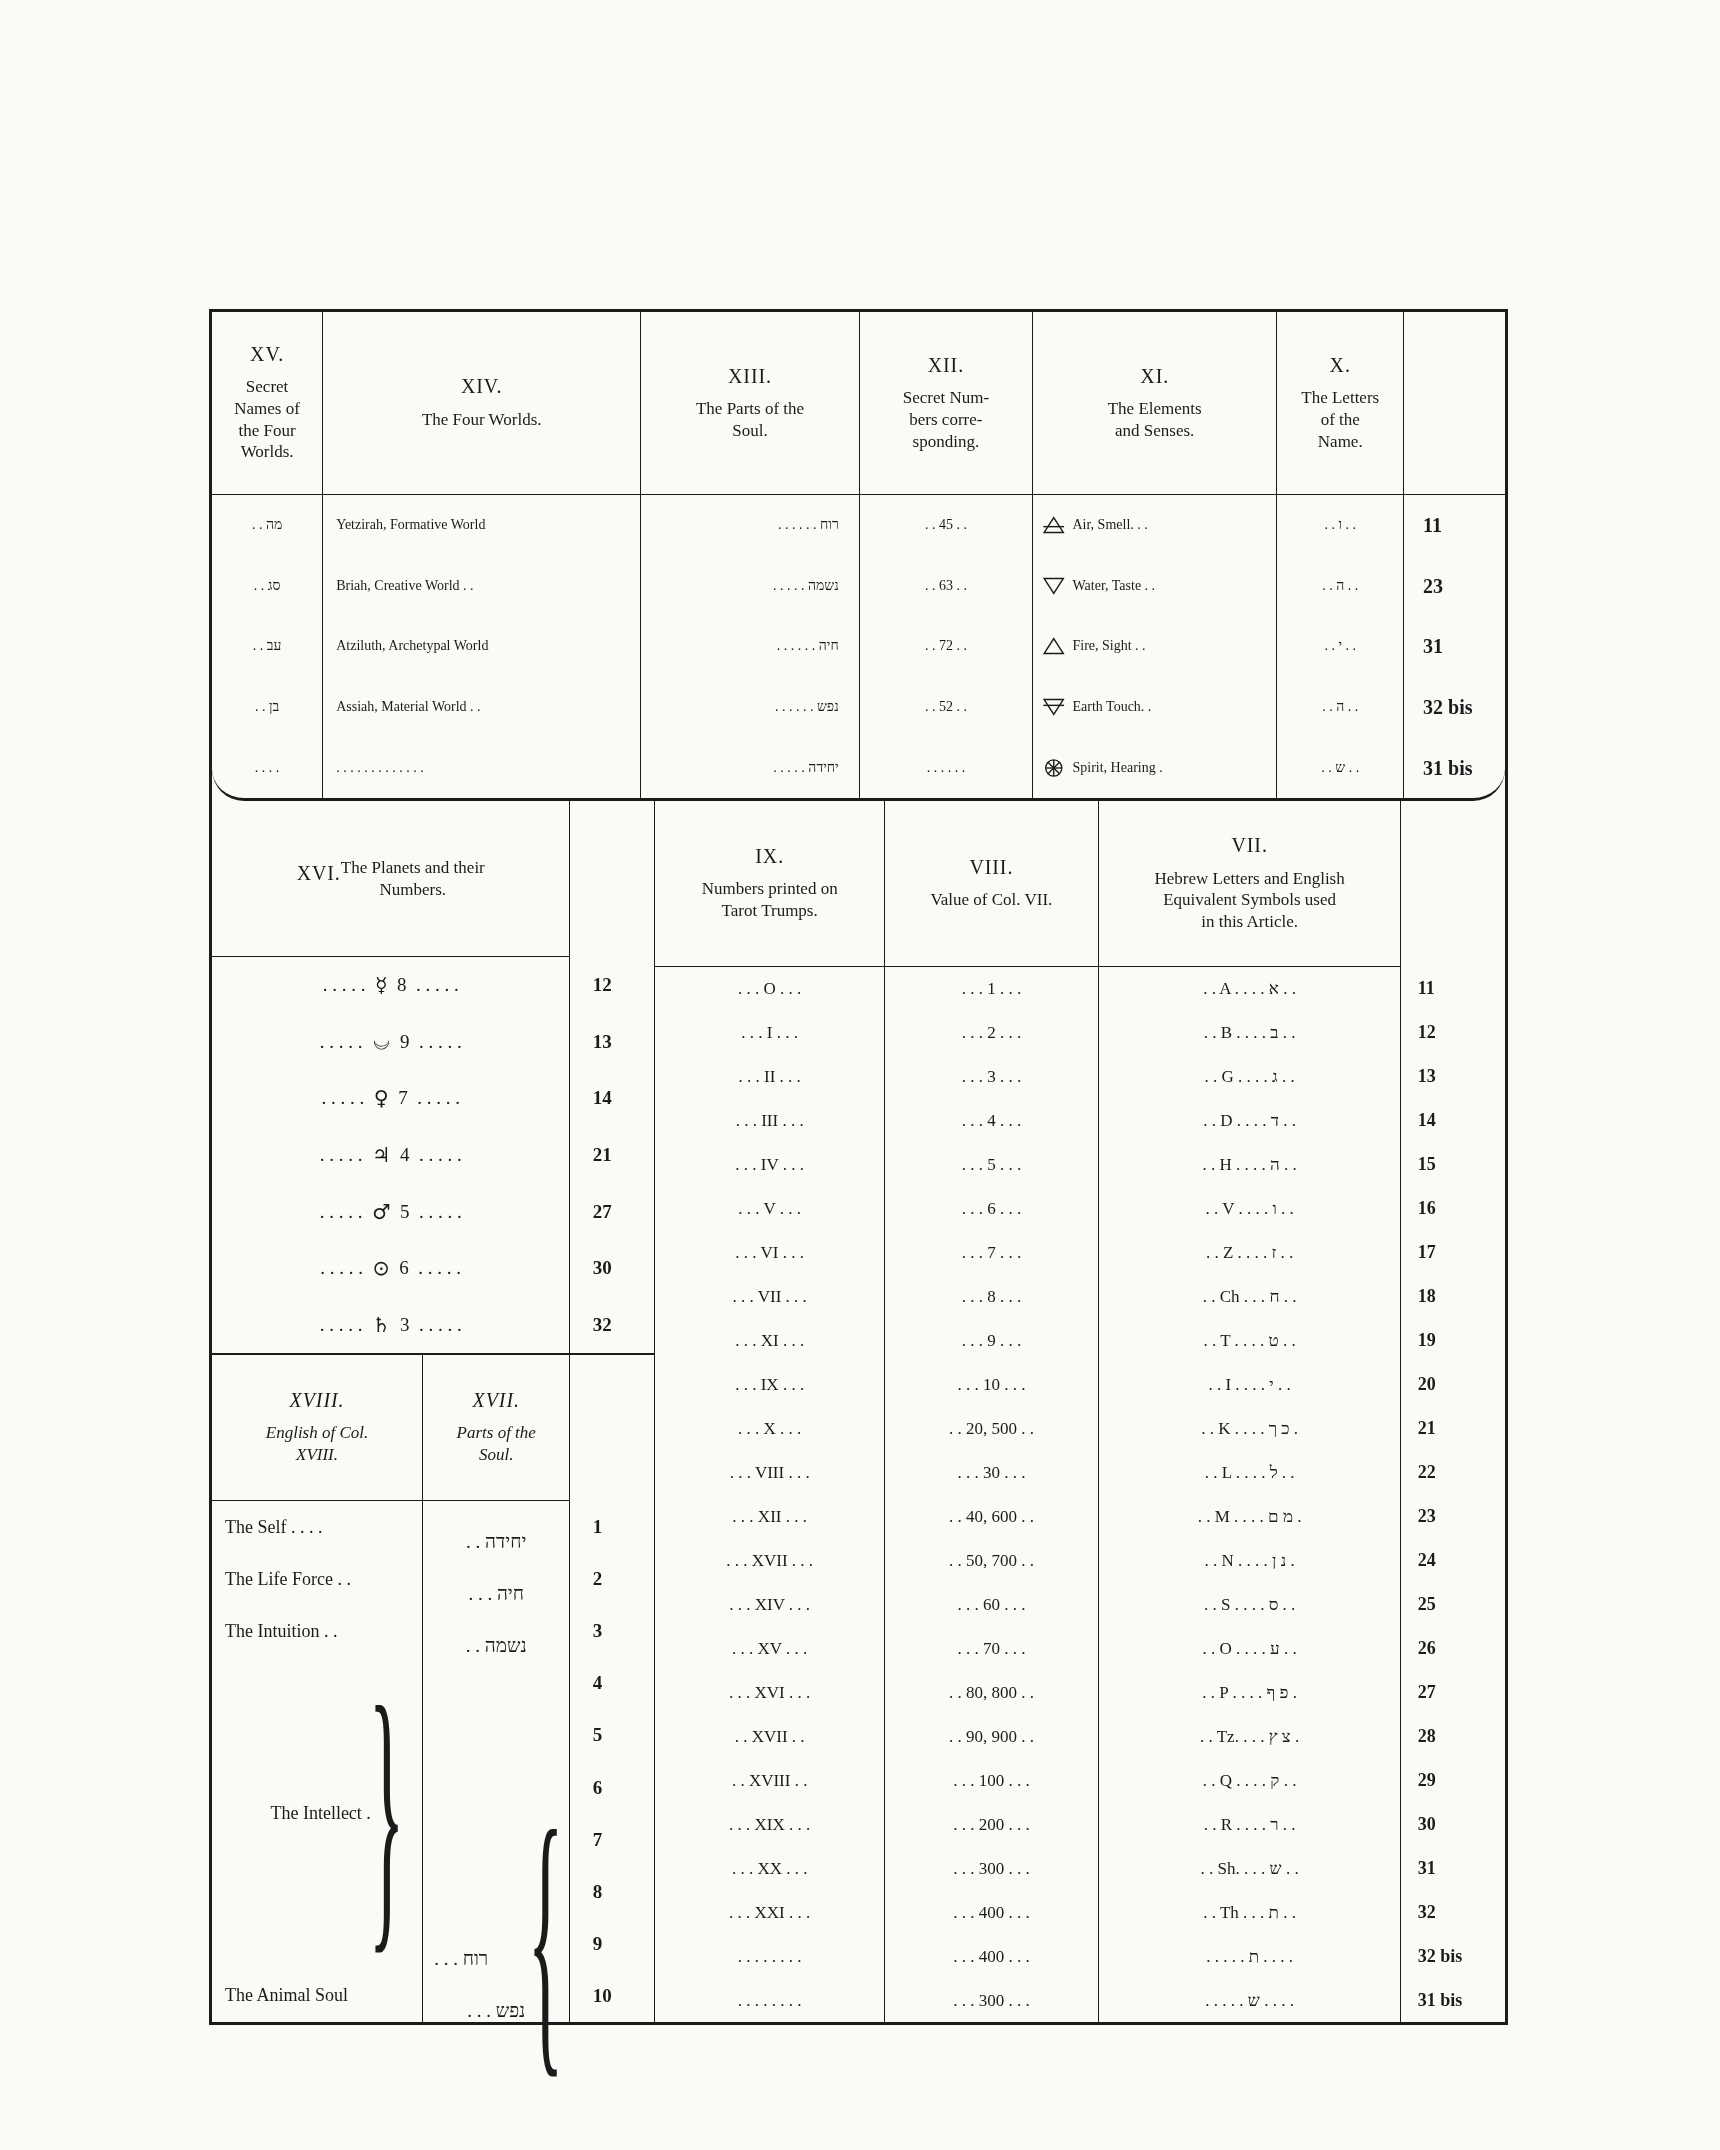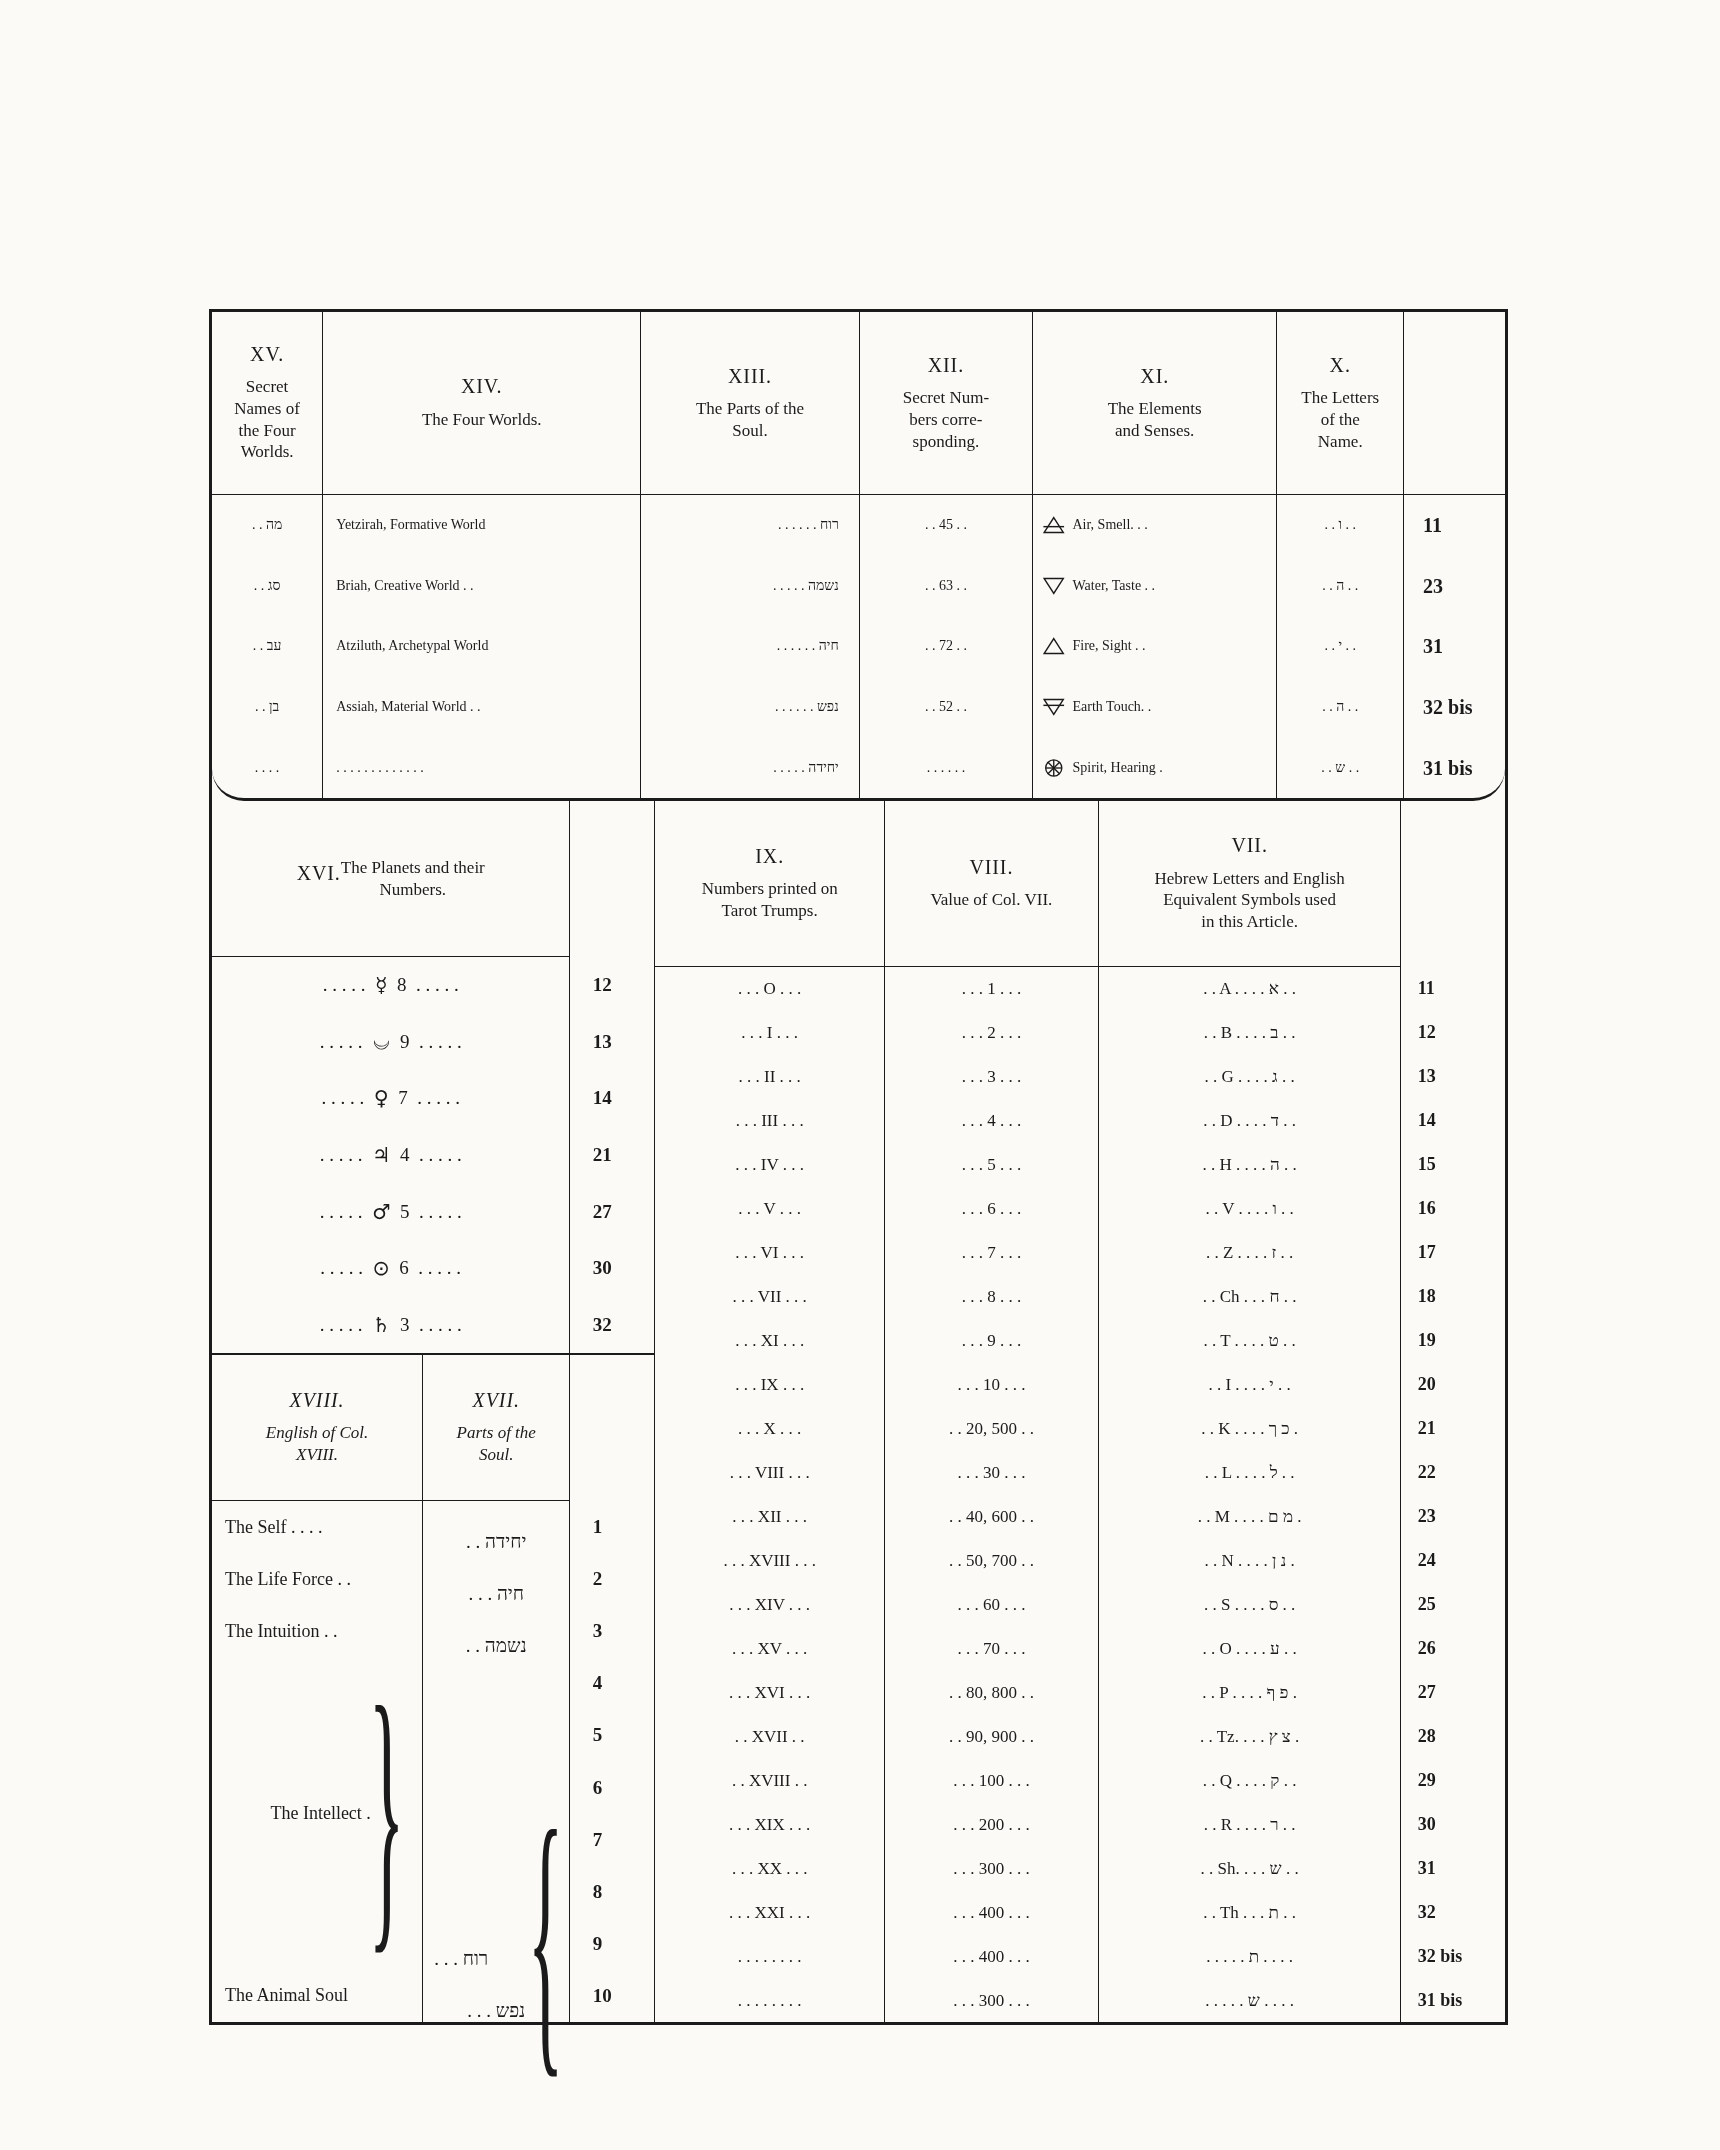--- a/index.html
+++ b/index.html
@@ -596,21 +596,21 @@
           <span>. . 40, 600 . .</span>
         </div>
   <div class="g-cell">
           <span>. . M . . . . מ ם .</span>
         </div>
   <div class="g-key">
           <span>23</span>
         </div>
 
   <div class="g-cell">
-          <span>. . . XVIII . . .</span>
+          <span>. . . XVII . . .</span>
         </div>
   <div class="g-cell">
           <span>. . 50, 700 . .</span>
         </div>
   <div class="g-cell">
           <span>. . N . . . . נ ן .</span>
         </div>
   <div class="g-key">
           <span>24</span>
         </div>

